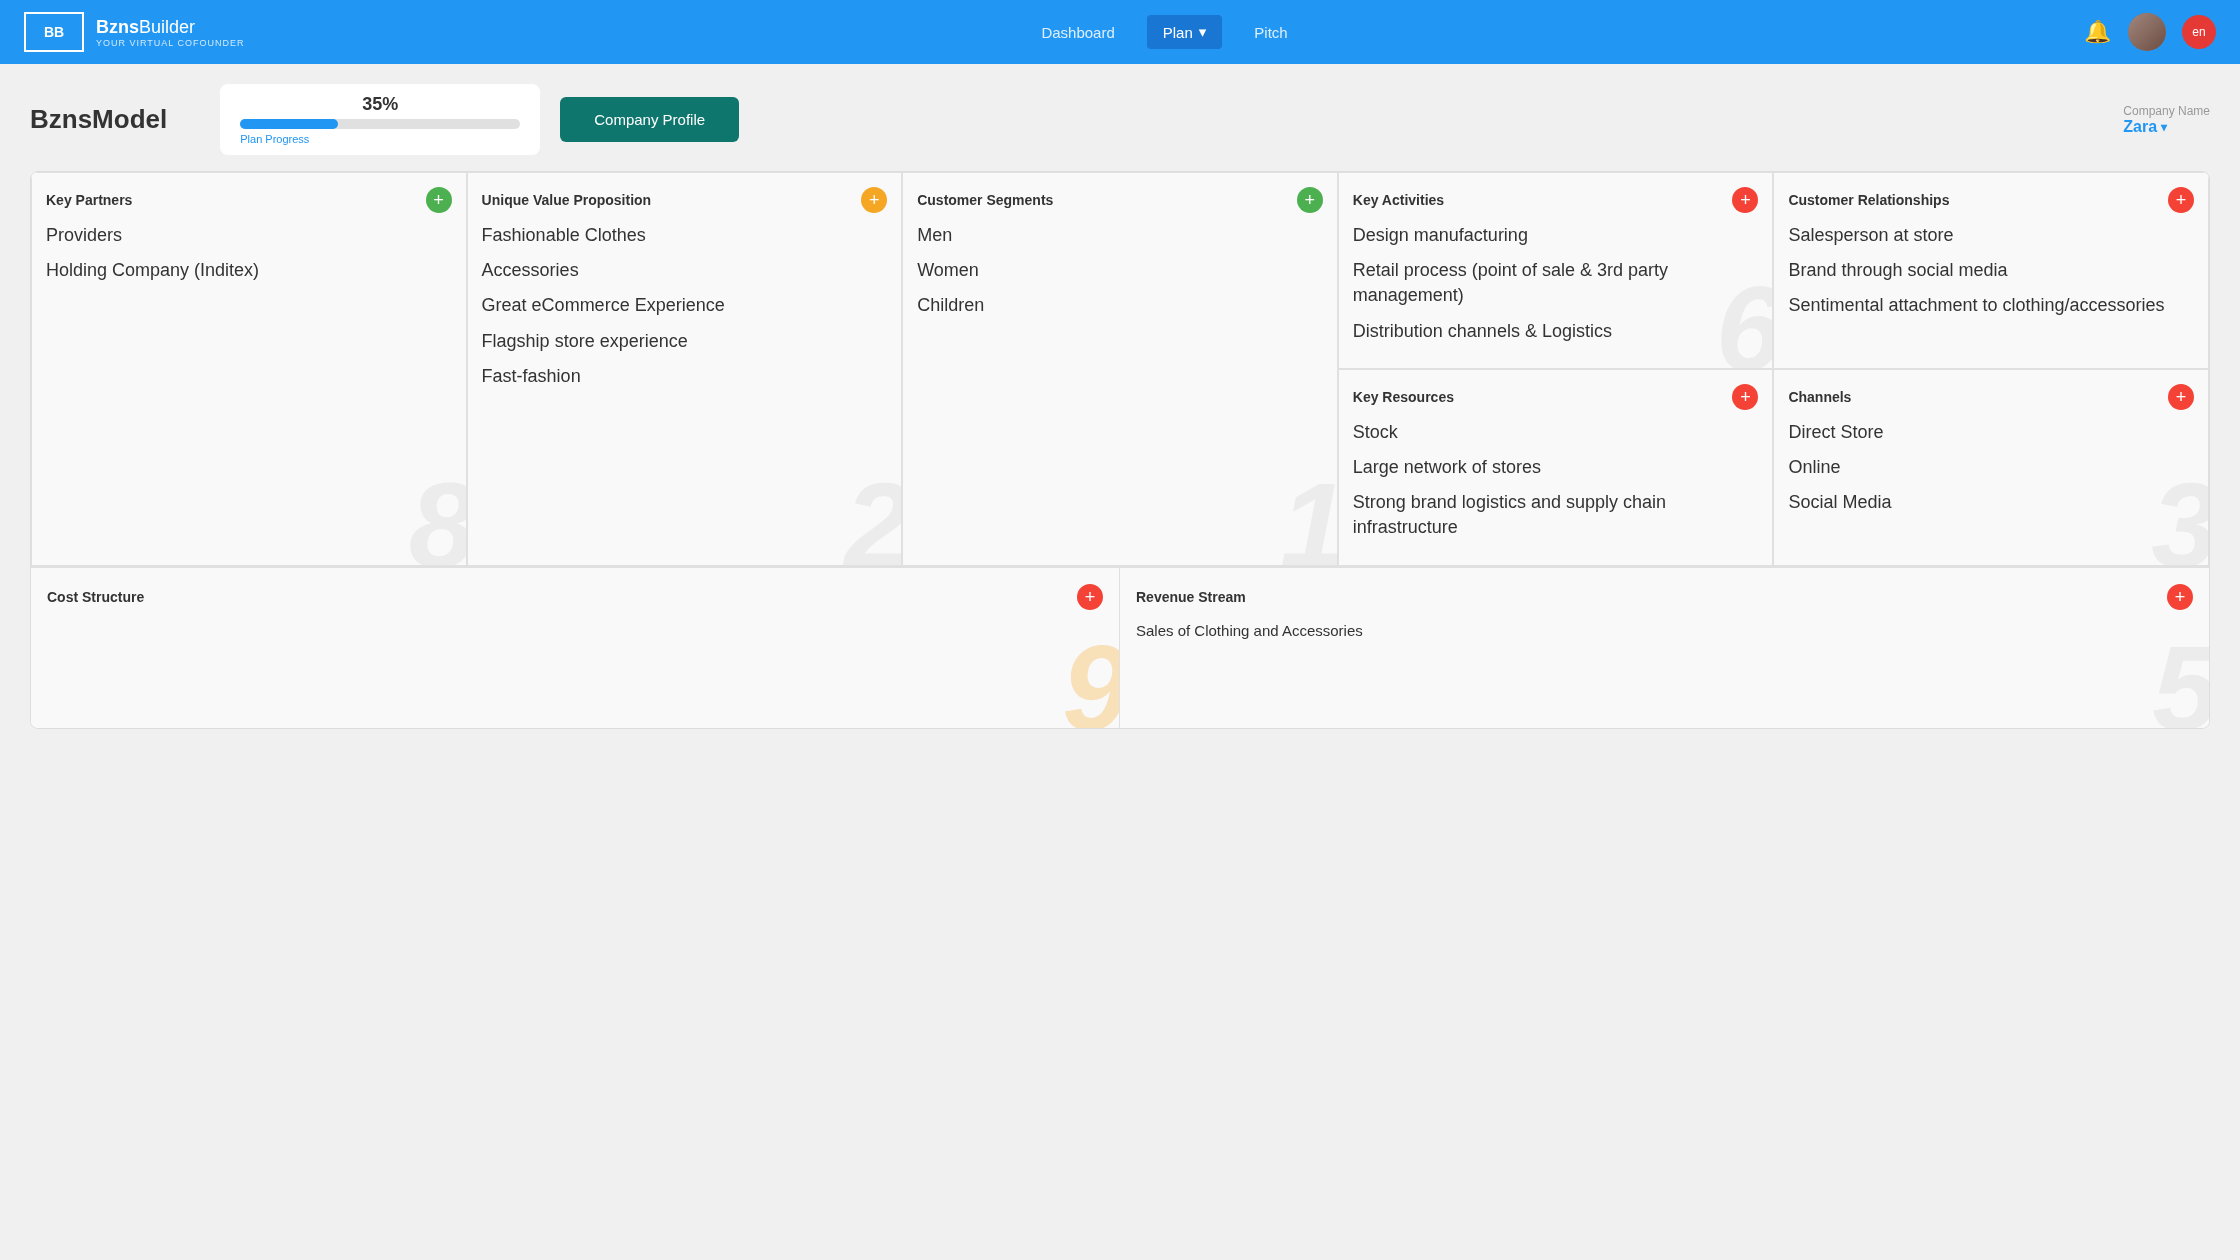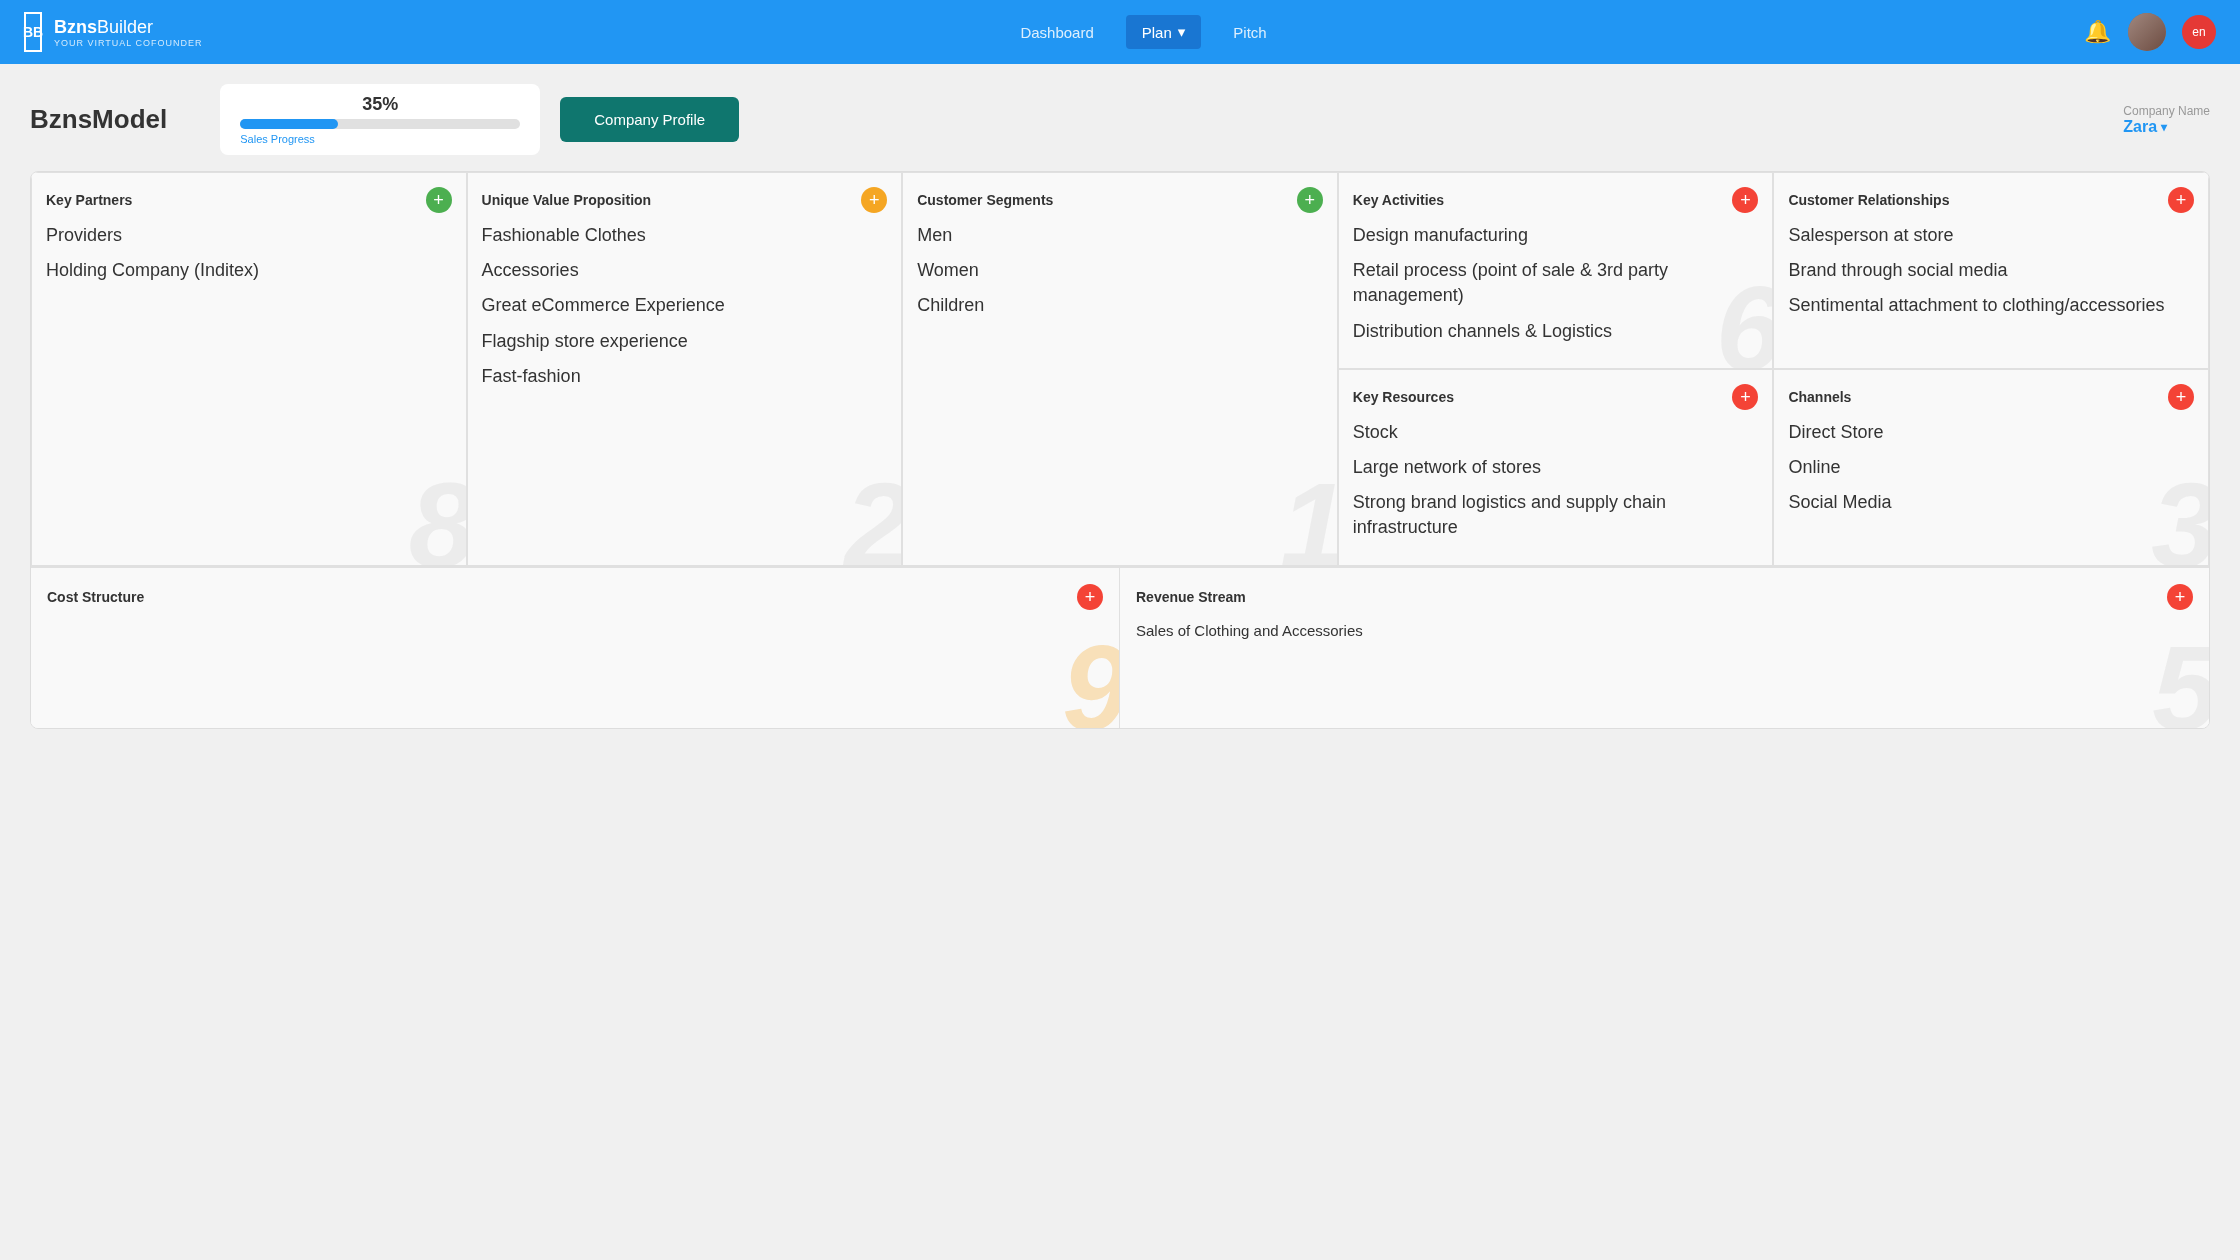--- a/index.html
+++ b/index.html
@@ -10,21 +10,21 @@
       background: #2196f3;
       height: 64px;
       display: flex;
       align-items: center;
       padding: 0 24px;
       justify-content: space-between;
     }
     .header-left { display: flex; align-items: center; gap: 12px; }
     .logo-box {
       border: 2px solid white;
-      width: 18px; height: 40px;
+      width: 60px; height: 40px;
       display: flex; align-items: center; justify-content: center;
       color: white; font-weight: bold; font-size: 14px;
     }
     .logo-sub { color: rgba(255,255,255,0.8); font-size: 9px; letter-spacing: 1px; text-transform: uppercase; }
     .logo-group { display: flex; flex-direction: column; }
     .header-nav { display: flex; align-items: center; gap: 32px; }
     .nav-item { color: rgba(255,255,255,0.85); font-size: 15px; cursor: pointer; text-decoration: none; }
     .nav-plan {
       background: #1976d2;
       color: white;
@@ -184,21 +184,21 @@
 
 <div class="page">
 
   <div class="top-bar">
     <div class="page-title">BznsModel</div>
     <div class="progress-section">
       <div class="progress-pct">35%</div>
       <div class="progress-bar-bg">
         <div class="progress-bar-fill" style="width:35%"></div>
       </div>
-      <div class="progress-label">Sales Progress</div>
+      <div class="progress-label">Plan Progress</div>
     </div>
     <button class="company-profile-btn">Company Profile</button>
     <div class="company-name-section">
       <div class="company-name-label">Company Name</div>
       <div class="company-name-value">
         <span>Zara</span>
         <span class="chevron">▾</span>
       </div>
     </div>
   </div>

